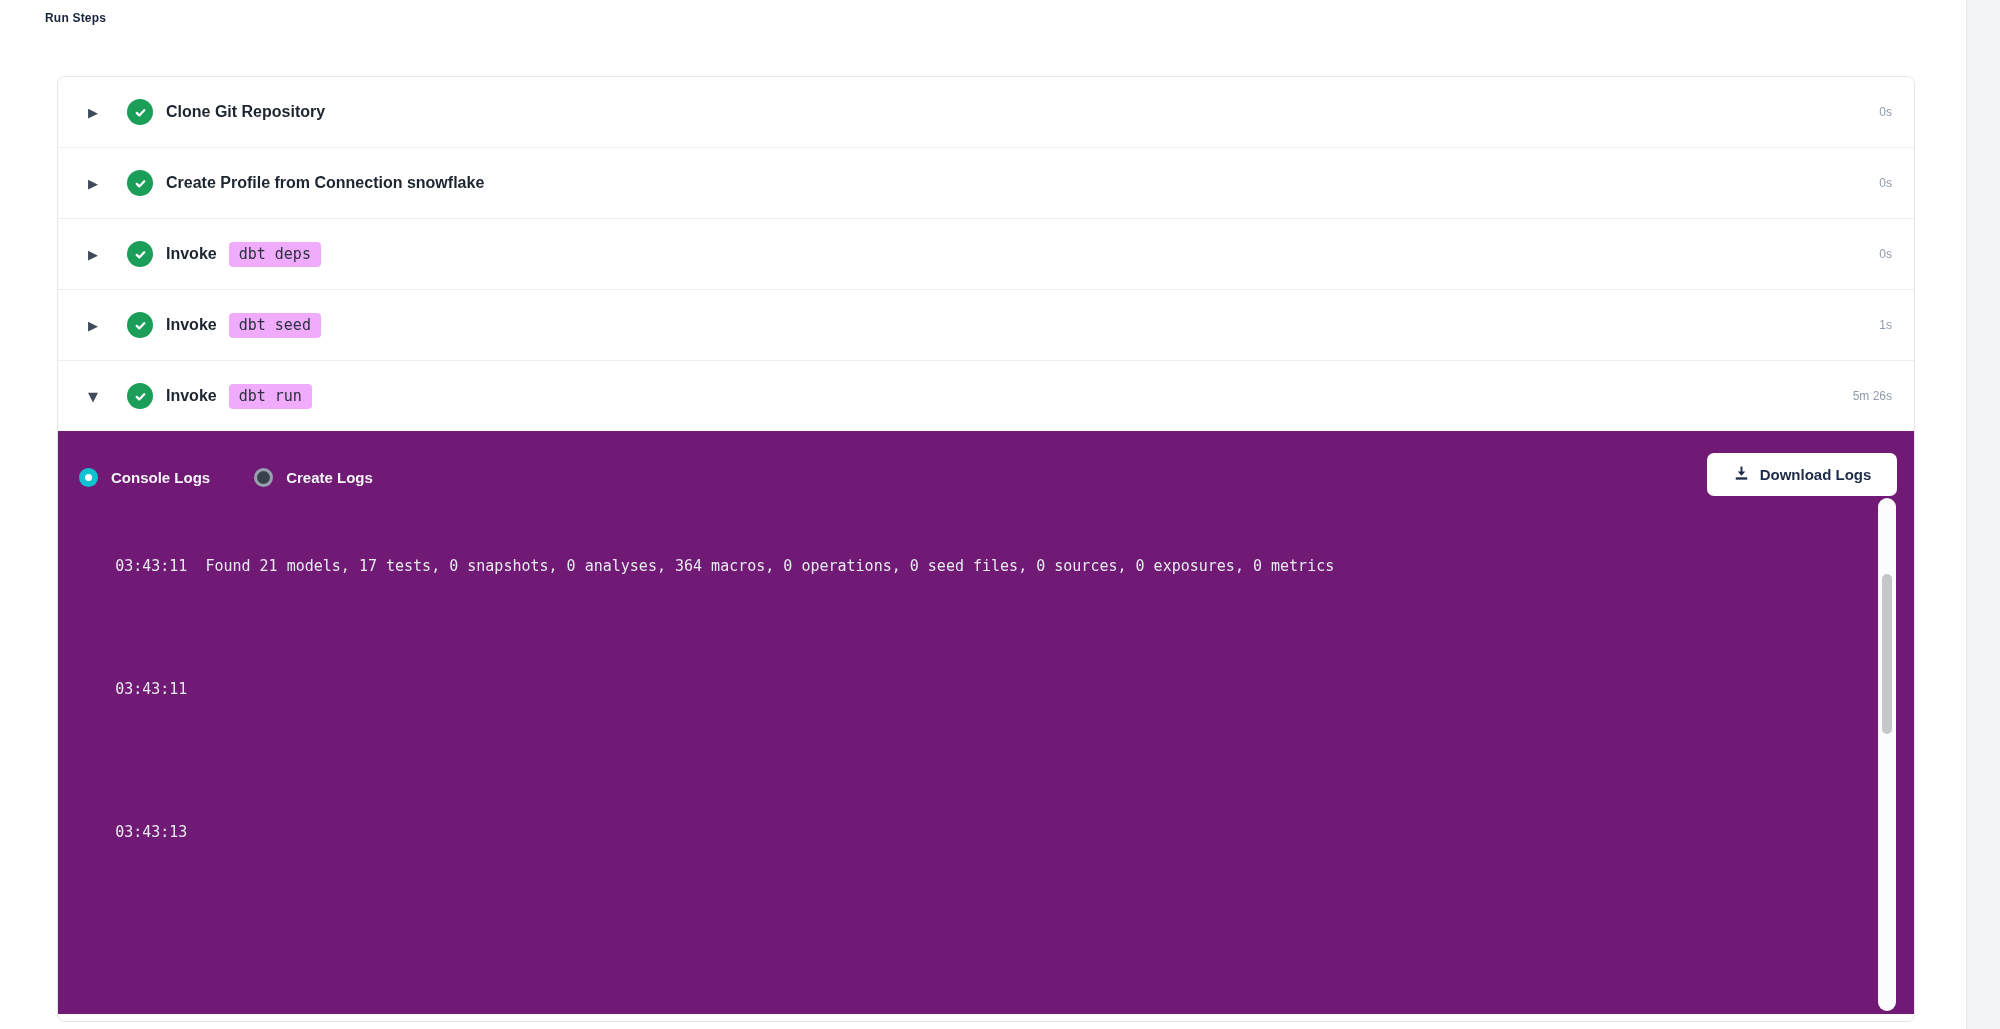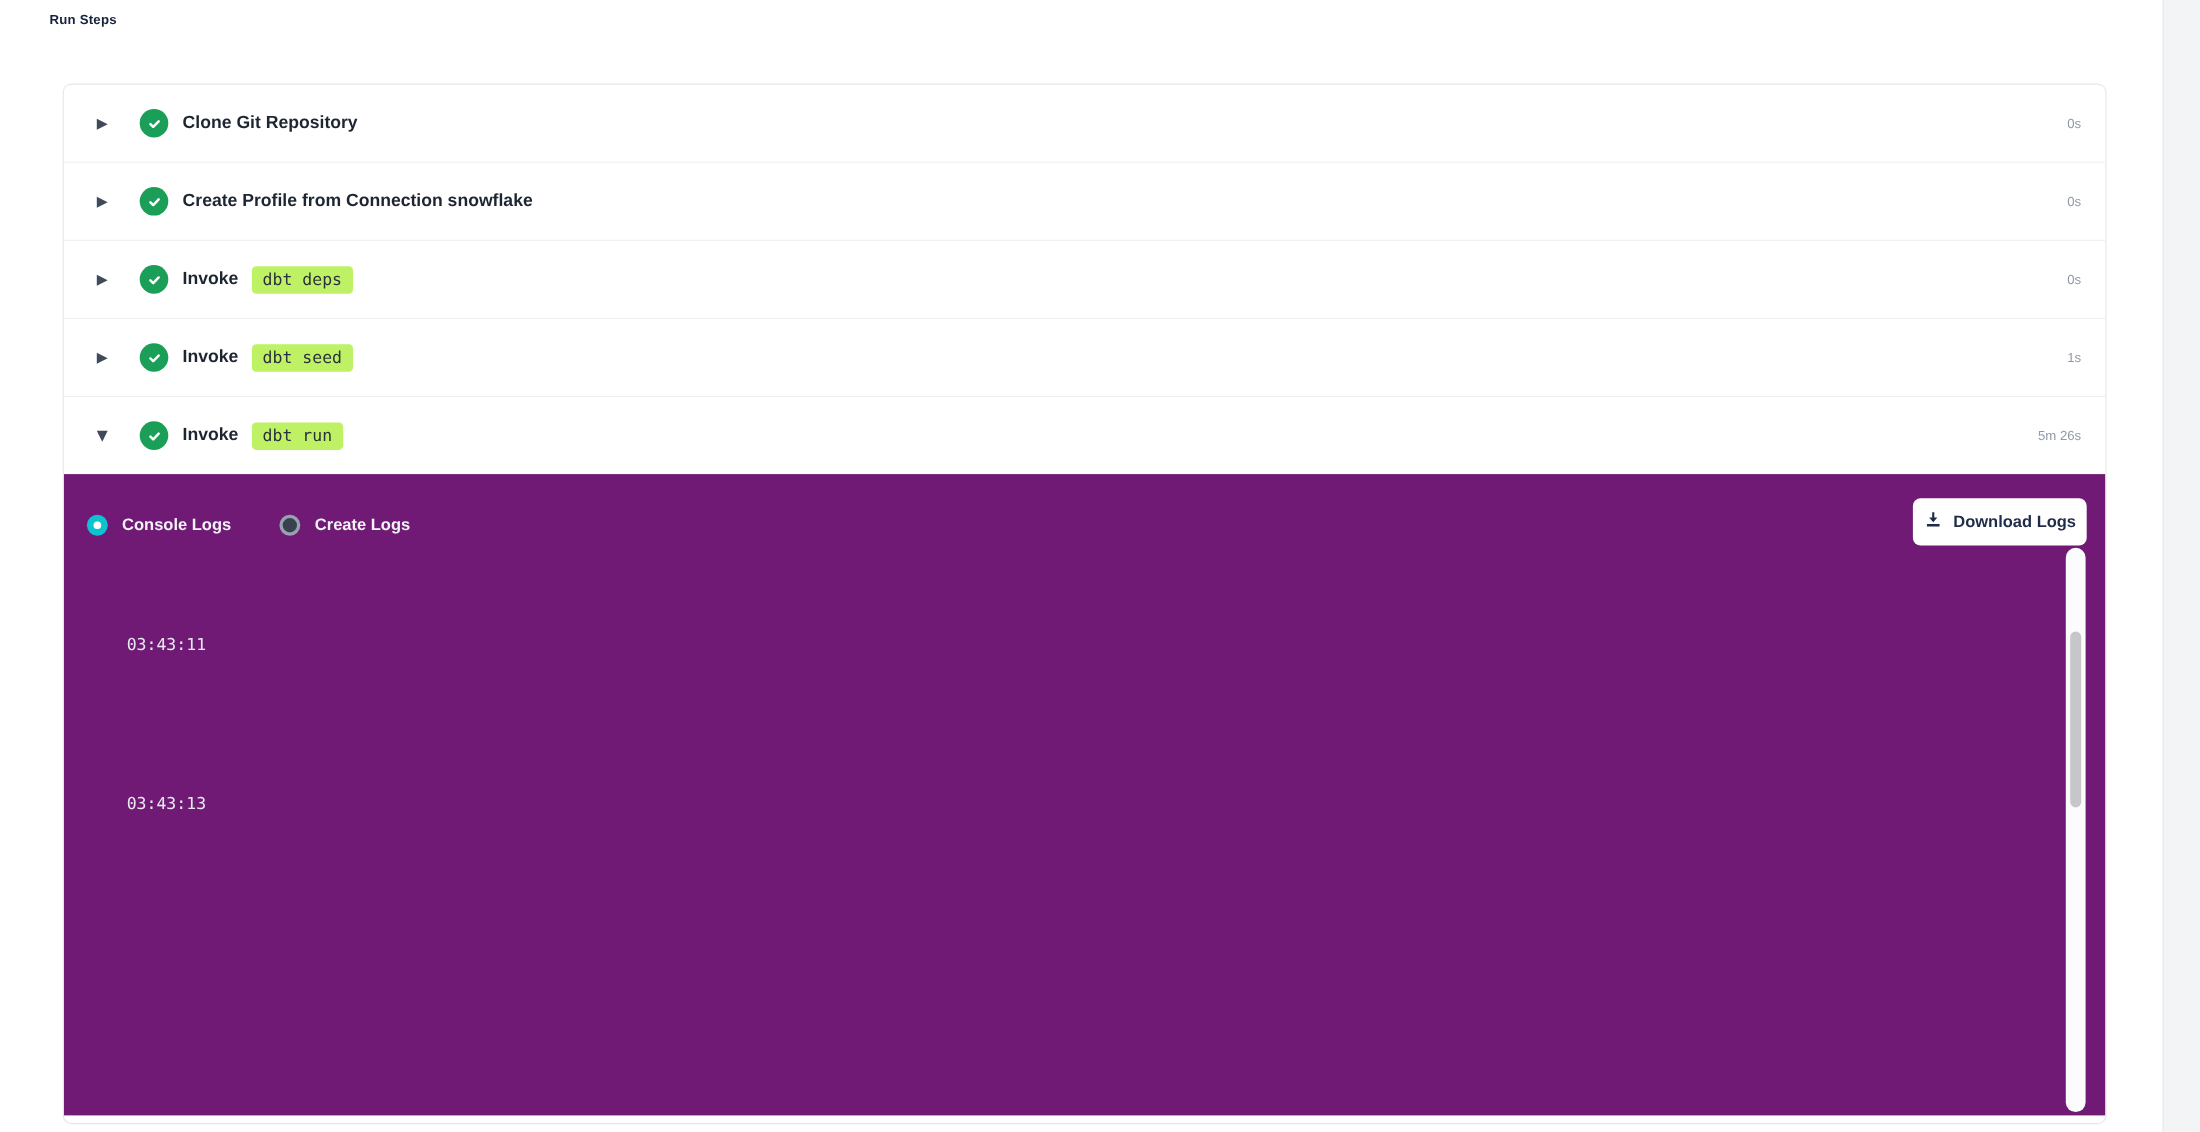--- a/index.html
+++ b/index.html
@@ -19,36 +19,36 @@
   .step { position: relative; height: 71px; display: flex; align-items: center;
     padding: 0 22px 0 30px; border-bottom: 1px solid #eceef1; background: #ffffff; cursor: pointer; }
   .step.expanded { height: 70px; border-bottom: none; }
   .chev { width: 16px; font-size: 13px; color: #3f4a5a; line-height: 1; margin-right: 23px;
     font-family: "DejaVu Sans", sans-serif; }
   .check { width: 26px; height: 26px; border-radius: 50%; background: #1b9e57; flex: 0 0 26px;
     display: flex; align-items: center; justify-content: center; margin-right: 13px; }
   .check svg { display: block; }
   .step-label { font-size: 16px; font-weight: 700; color: #1c2530; }
   .cmd { margin-left: 12px; font-family: "DejaVu Sans Mono", monospace; font-size: 15px;
-    color: #2a313c; background: #bef264; border-radius: 4px; padding: 3px 10px 4px; }
+    color: #2a313c; background: #f0abfc; border-radius: 4px; padding: 3px 10px 4px; }
   .dur { margin-left: auto; font-size: 12px; color: #8f99a9; }
 
   .console { position: relative; height: 583px; background: #701a75; overflow: hidden; cursor: default; }
 
   .radio-group { position: absolute; left: 21px; top: 37px; display: flex; align-items: center; }
   .radio-item { display: flex; align-items: center; cursor: pointer; }
   .radio-item + .radio-item { margin-left: 44px; }
   .radio-dot { width: 19px; height: 19px; border-radius: 50%; position: relative; }
   .radio-item.selected .radio-dot { background: #0ec3cf; }
   .radio-item.selected .radio-dot::after { content: ""; position: absolute; left: 6px; top: 6px;
     width: 7px; height: 7px; border-radius: 50%; background: #ffffff; }
   .radio-item:not(.selected) .radio-dot { background: #39414f; border: 3px solid #98a1ae; }
   .radio-label { margin-left: 13px; font-size: 15px; font-weight: 700; color: #f2f4f7; }
 
-  .download-btn { position: absolute; right: 17px; top: 22px; width: 158px; height: 43px;
+  .download-btn { position: absolute; right: 17px; top: 22px; width: 190px; height: 43px;
     background: #ffffff; border: none; border-radius: 7px; display: flex; align-items: center;
     justify-content: center; gap: 10px; cursor: pointer;
     font-family: "Liberation Sans", sans-serif; font-size: 15px; font-weight: 600; color: #1e2b49; }
 
   .log-viewport { position: absolute; left: 0; right: 40px; top: 68px; height: 515px; overflow: hidden; }
   .log-content { margin-top: -5px; padding-left: 21px; font-family: "DejaVu Sans Mono", monospace;
     font-size: 15px; line-height: 20.5px; color: #e7ebf0; white-space: pre; }
   .logline .t { padding-right: 18px; }
   .logline .g { color: #33b952; }
 
@@ -144,20 +144,23 @@
           <svg width="17" height="17" viewBox="0 0 16 16">
             <path d="M7.1 1.5h1.8v4.6h2.6L8 10.2 4.5 6.1h2.6z" fill="#1e2b49"></path>
             <path d="M2.6 11.6h10.8v2.2H2.6z" fill="#1e2b49"></path>
           </svg>
         </span>
         <span>Download Logs</span>
       </button>
 
       <div class="log-viewport">
         <div class="log-content" id="log">
+  <div class="logline">
+    <span class="t">03:43:11</span><span class="m">Found 21 models, 17 tests, 0 snapshots, 0 analyses, 364 macros, 0 operations, 0 seed files, 0 sources, 0 exposures, 0 metrics</span><span class="g"></span><span class="x"></span>
+  </div>
 
   <div class="logline">
     <span class="t">03:43:11</span><span class="m"></span><span class="g"></span><span class="x"></span>
   </div>
 
 
   <div class="logline">
     <span class="t">03:43:13</span><span class="m"></span><span class="g"></span><span class="x"></span>
   </div>
 

